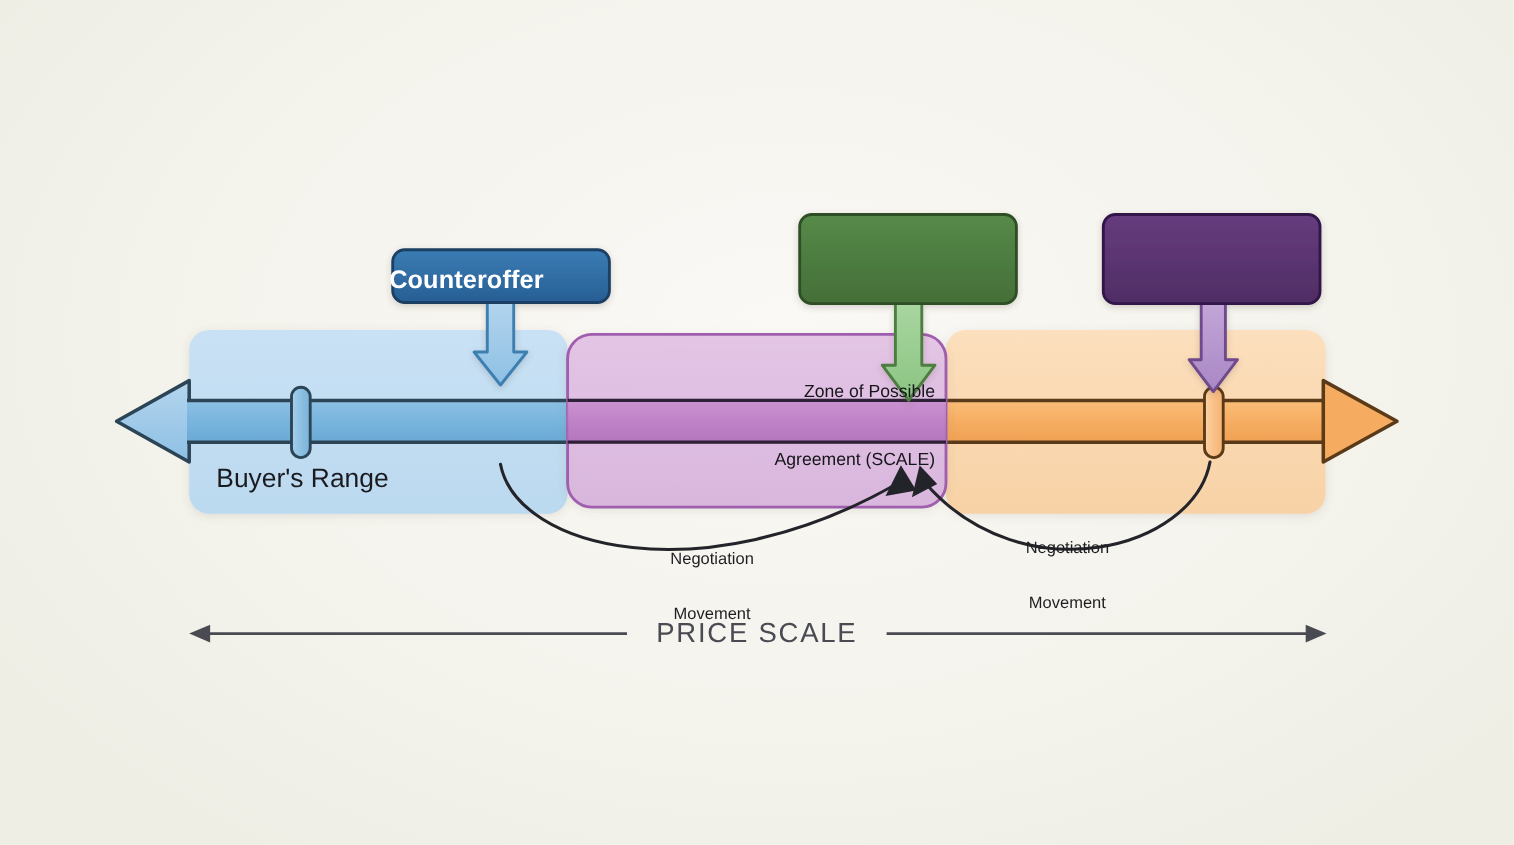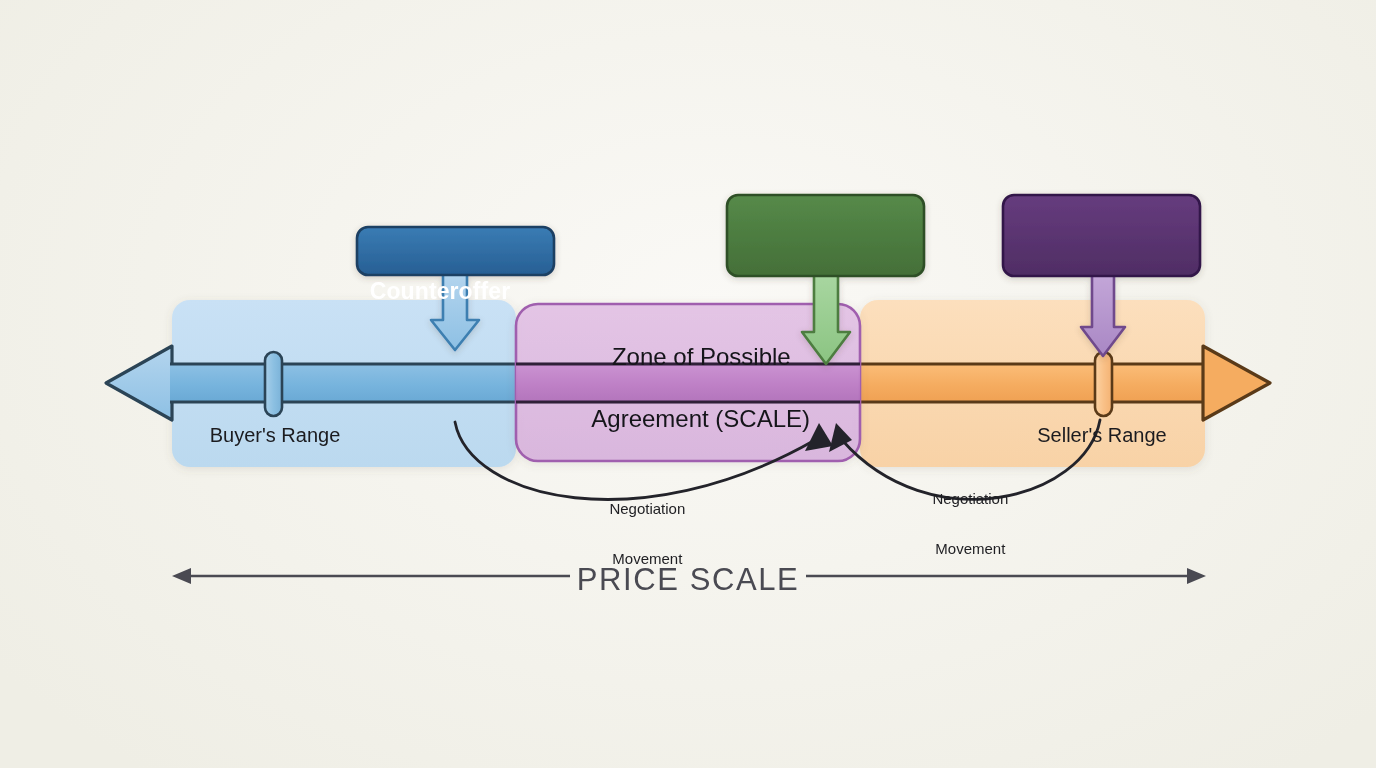--- a/index.html
+++ b/index.html
@@ -37,42 +37,42 @@
   .callout-text {
     color: #ffffff;
     font-size: 23px;
     font-weight: 700;
     line-height: 30px;
     text-align: center;
     letter-spacing: 0.1px;
   }
   .zone-text {
     color: #1b1b1f;
-    font-size: 20px;
+    font-size: 24px;
     font-weight: 400;
     text-align: center;
     line-height: 27px;
   }
   .zopa-text {
     color: #15151a;
-    font-size: 24px;
+    font-size: 16px;
     font-weight: 400;
-    text-align: center;
+    text-align: right;
     line-height: 31px;
   }
   .move-text {
     color: #1e1e22;
     font-size: 15px;
     font-weight: 400;
     text-align: center;
     line-height: 25px;
   }
   .scale-text {
     color: #4a4a52;
-    font-size: 31px;
+    font-size: 25px;
     font-weight: 500;
     letter-spacing: 1.6px;
     text-align: center;
   }
 </style>
 </head>
 <body>
 
 <div id="canvas">
 
@@ -210,32 +210,31 @@
     </g>
 
     <g stroke="#4a4a52" stroke-width="2.4" fill="#4a4a52">
       <line x1="186" y1="576" x2="570" y2="576"></line>
       <line x1="806" y1="576" x2="1192" y2="576"></line>
       <path d="M 172,576 L 191,568 L 191,584 Z" stroke="none"></path>
       <path d="M 1206,576 L 1187,568 L 1187,584 Z" stroke="none"></path>
     </g>
   </svg>
 
-  <div class="lbl callout-text" style="left:357px; top:239px; width:166px;margin-top:37px;">Counteroffer</div>
+  <div class="lbl callout-text" style="left:341px; top:239px; width:166px;">Counteroffer</div>
 
 
 
   <div class="lbl zopa-text" style="left:526px; top:310px; width:324px;">
     <span>Zone of Possible</span><br>
     <span>Agreement (SCALE)</span>
   </div>
 
   <div class="lbl zone-text" style="left:145px; top:422px; width:260px;">Buyer's Range</div>
 
-  <div class="lbl zone-text" style="left:972px; top:422px; width:260px;">Seller's Range</div>
 
   <div class="lbl move-text" style="left:529px; top:471px; width:220px;">
     <span>Negotiation</span><br>
     <span>Movement</span>
   </div>
 
   <div class="lbl move-text" style="left:852px; top:461px; width:220px;">
     <span>Negotiation</span><br>
     <span>Movement</span>
   </div>

